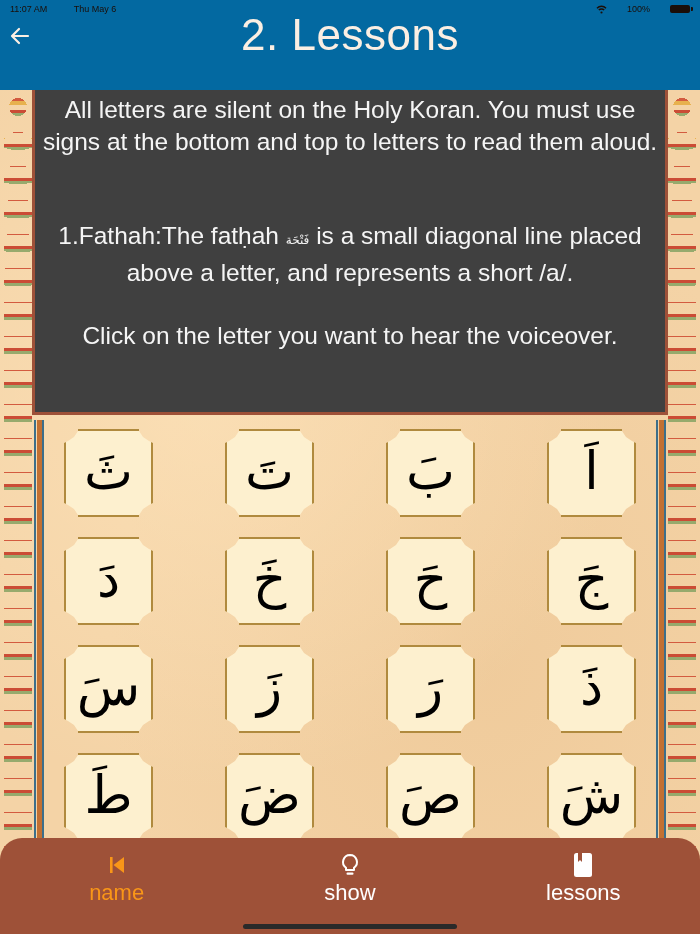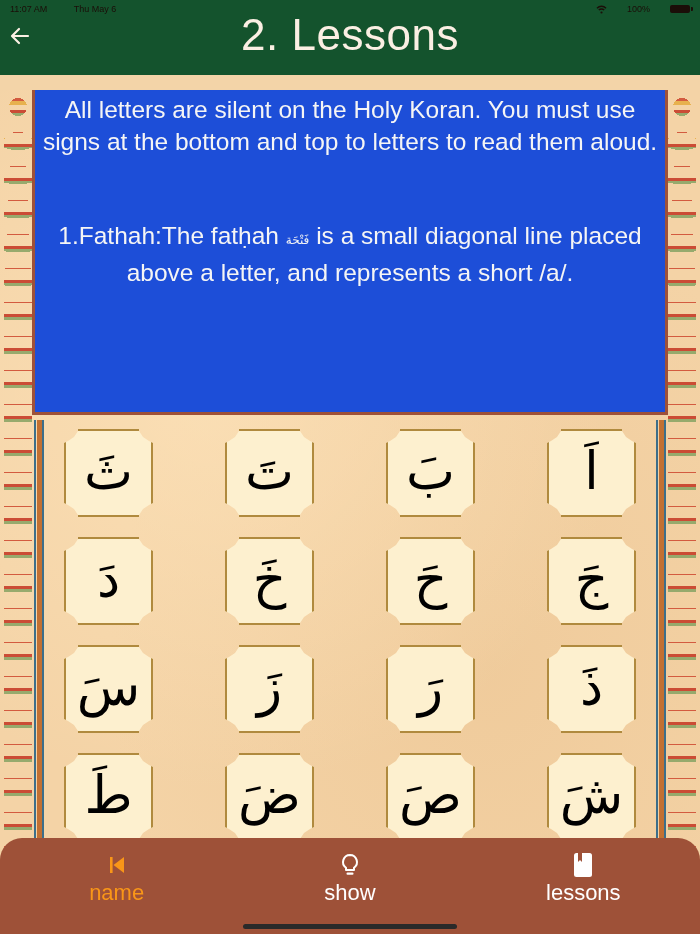--- a/index.html
+++ b/index.html
@@ -61,36 +61,36 @@
   .battery {
     width: 20px; height: 8px; border-radius: 2px; background: #1b0e08; position: relative;
   }
   .battery::after {
     content: ""; position: absolute; right: -3px; top: 2px; width: 2px; height: 4px;
     background: #1b0e08; border-radius: 0 1px 1px 0;
   }
 
   
   .header {
-    position: absolute; left: 0; top: 0; width: 700px; height: 75px;
-    background: #14532d;
+    position: absolute; left: 0; top: 0; width: 700px; height: 90px;
+    background: #0369a1;
   }
   .back-arrow {
     position: absolute; left: 8px; top: 24px; width: 24px; height: 24px;
     cursor: pointer;
   }
   .page-title {
     position: absolute; left: 0; right: 0; top: 10px; text-align: center;
     font-size: 44px; color: #fbefe3; font-weight: 400; letter-spacing: 0.5px;
   }
 
   
   .info-panel {
     position: absolute; left: 32px; top: 90px; width: 636px; height: 325px;
-    background: #1d4ed8;
+    background: #404040;
     border: 3px solid #9e5138; border-top: none;
     color: #f5f5f5; text-align: center;
     font-size: 24.5px; line-height: 31.5px;
     padding: 4px 6px 0;
   }
   .info-panel p { margin: 0; }
   .info-panel .gap { height: 31.5px; }
   .arabic-inline { font-family: Liberation Serif, serif; font-size: 12px; }
 
   
@@ -183,20 +183,21 @@
       <div class="battery"></div>
     </div>
   </div>
 
   <div class="info-panel">
     <p>All letters are silent on the Holy Koran. You must use signs at the bottom and top to letters to read them aloud.</p>
     <div class="gap"></div>
     <div class="gap"></div>
     <p><span>1.Fathah:The fatḥah </span><span class="arabic-inline">فَتْحَة</span><span> is a small diagonal line placed above a letter, and represents a short /a/.</span></p>
     <div class="gap"></div>
+    <p>Click on the letter you want to hear the voiceover.</p>
   </div>
 
   <div class="grid">
     <div class="tile">
         <span class="glyph">ثَ</span>
       </div>
     <div class="tile">
         <span class="glyph">تَ</span>
       </div>
     <div class="tile">

